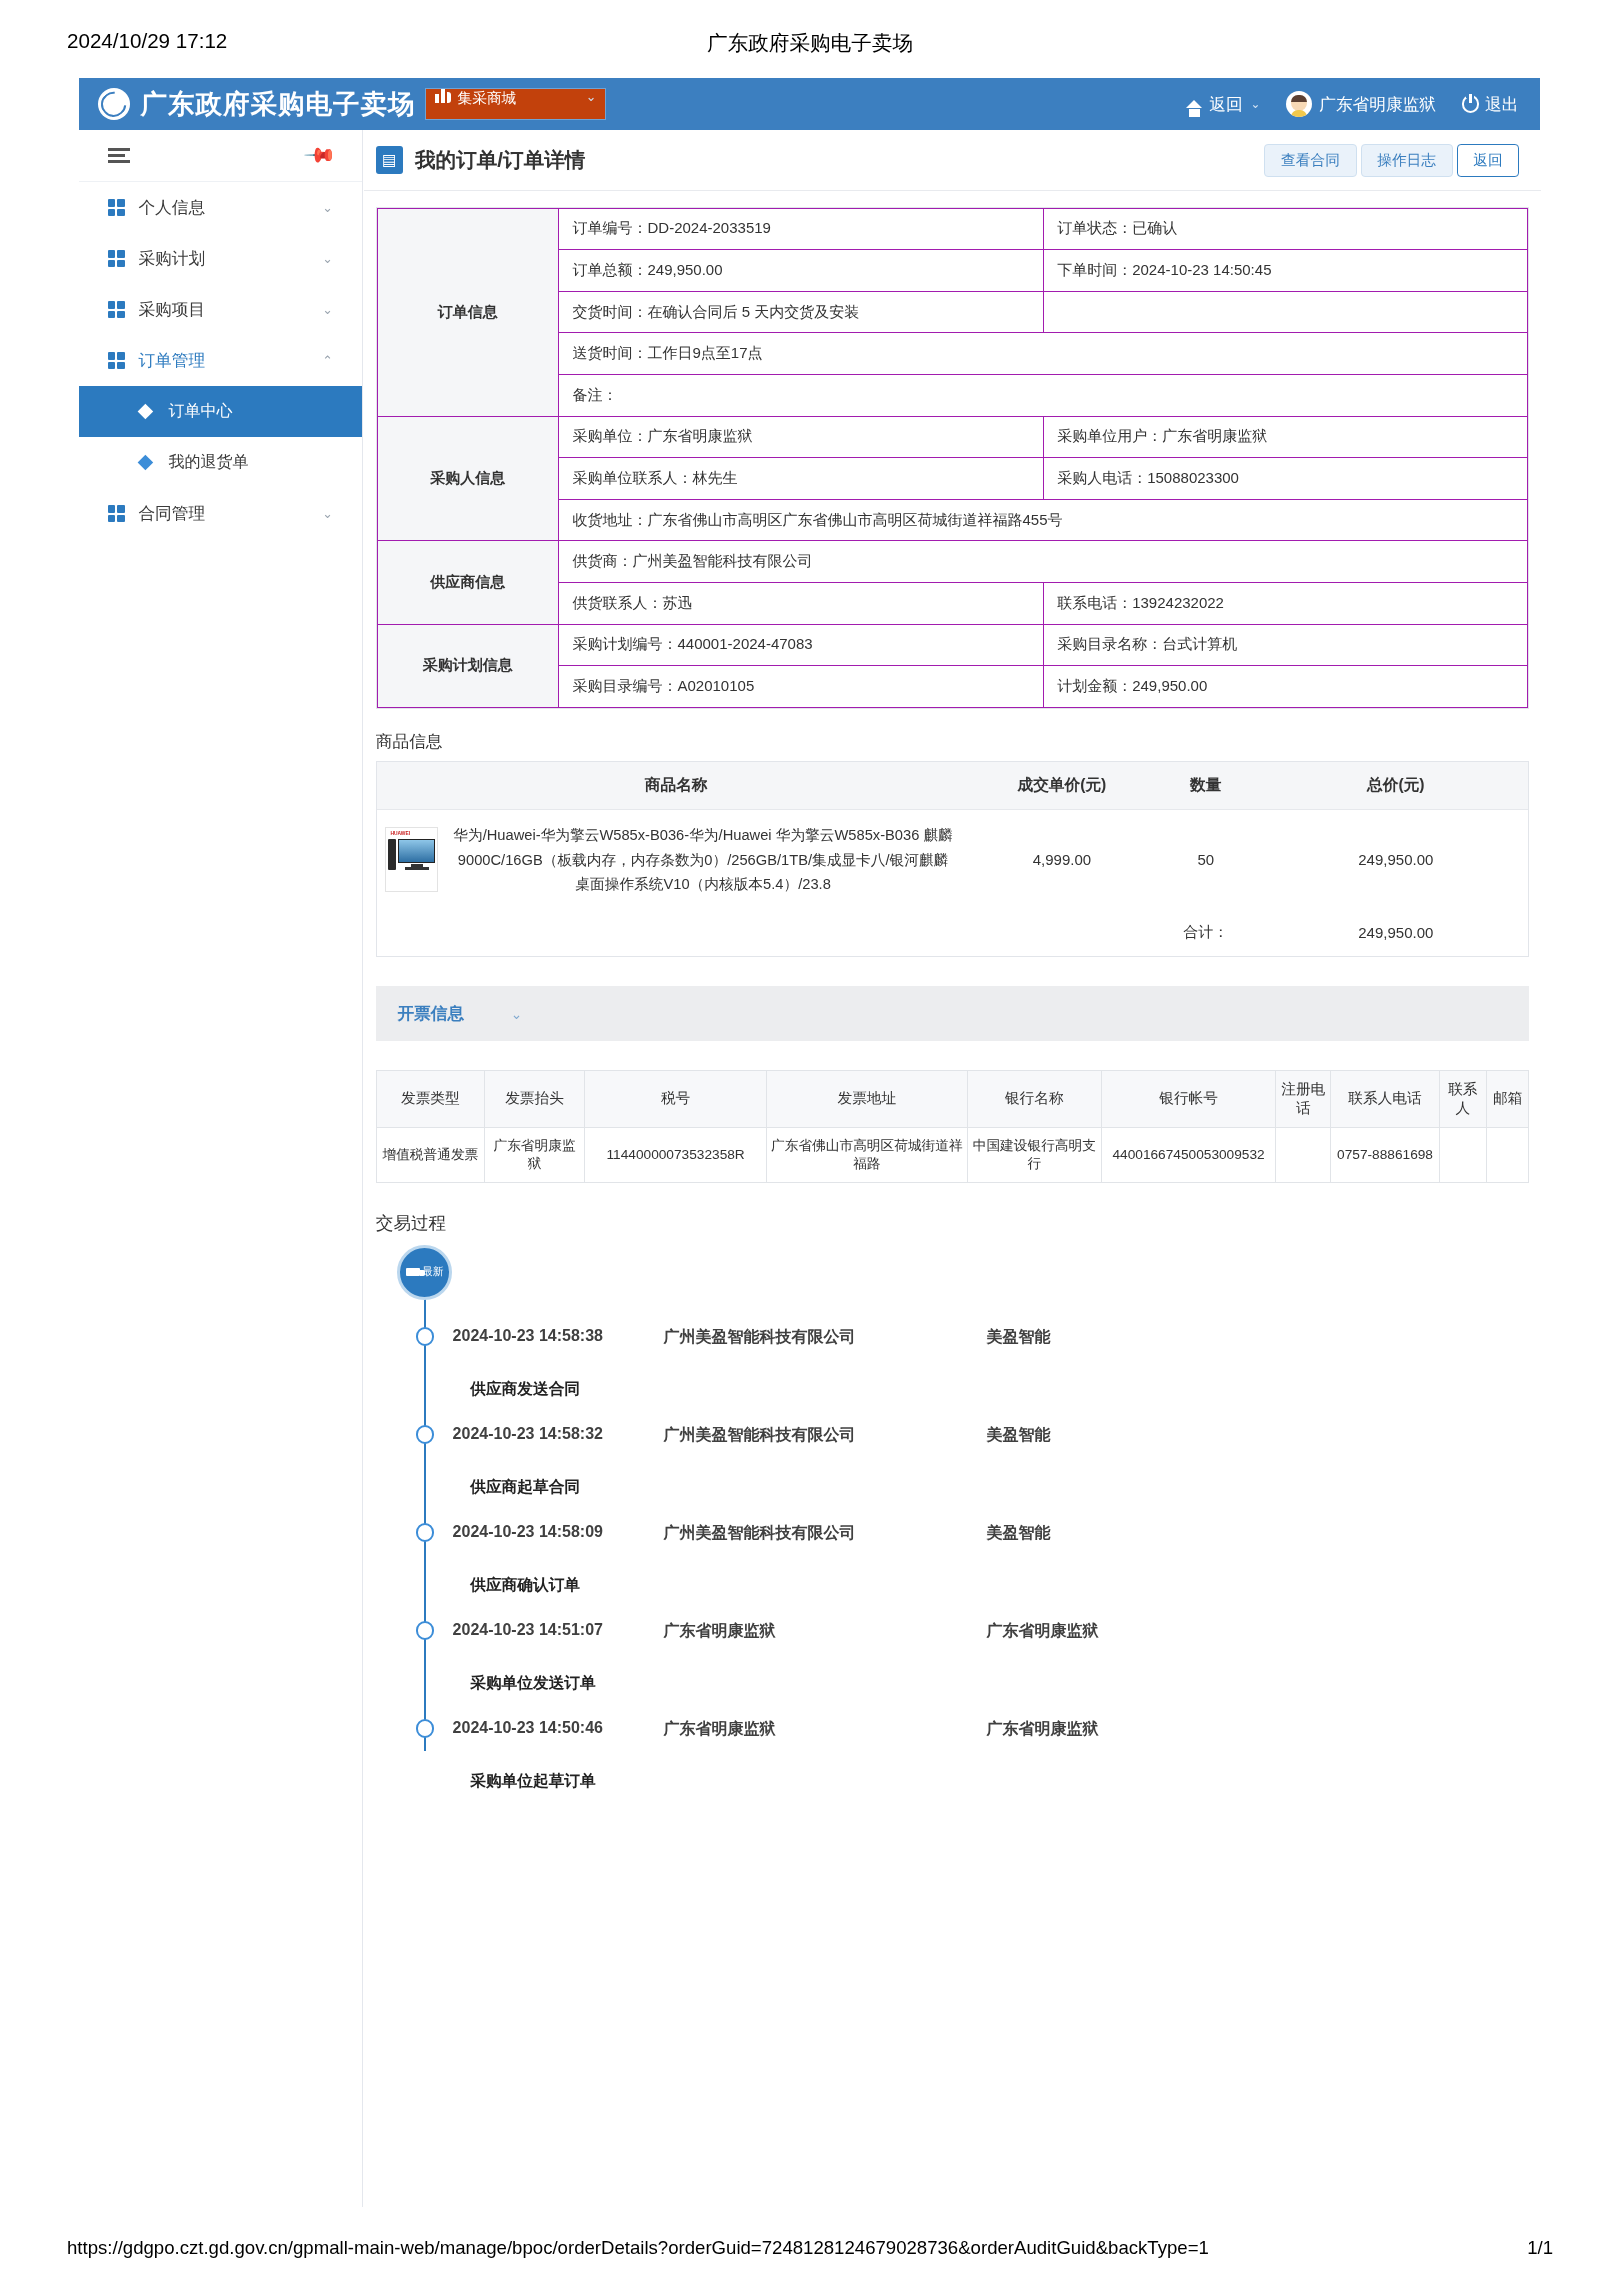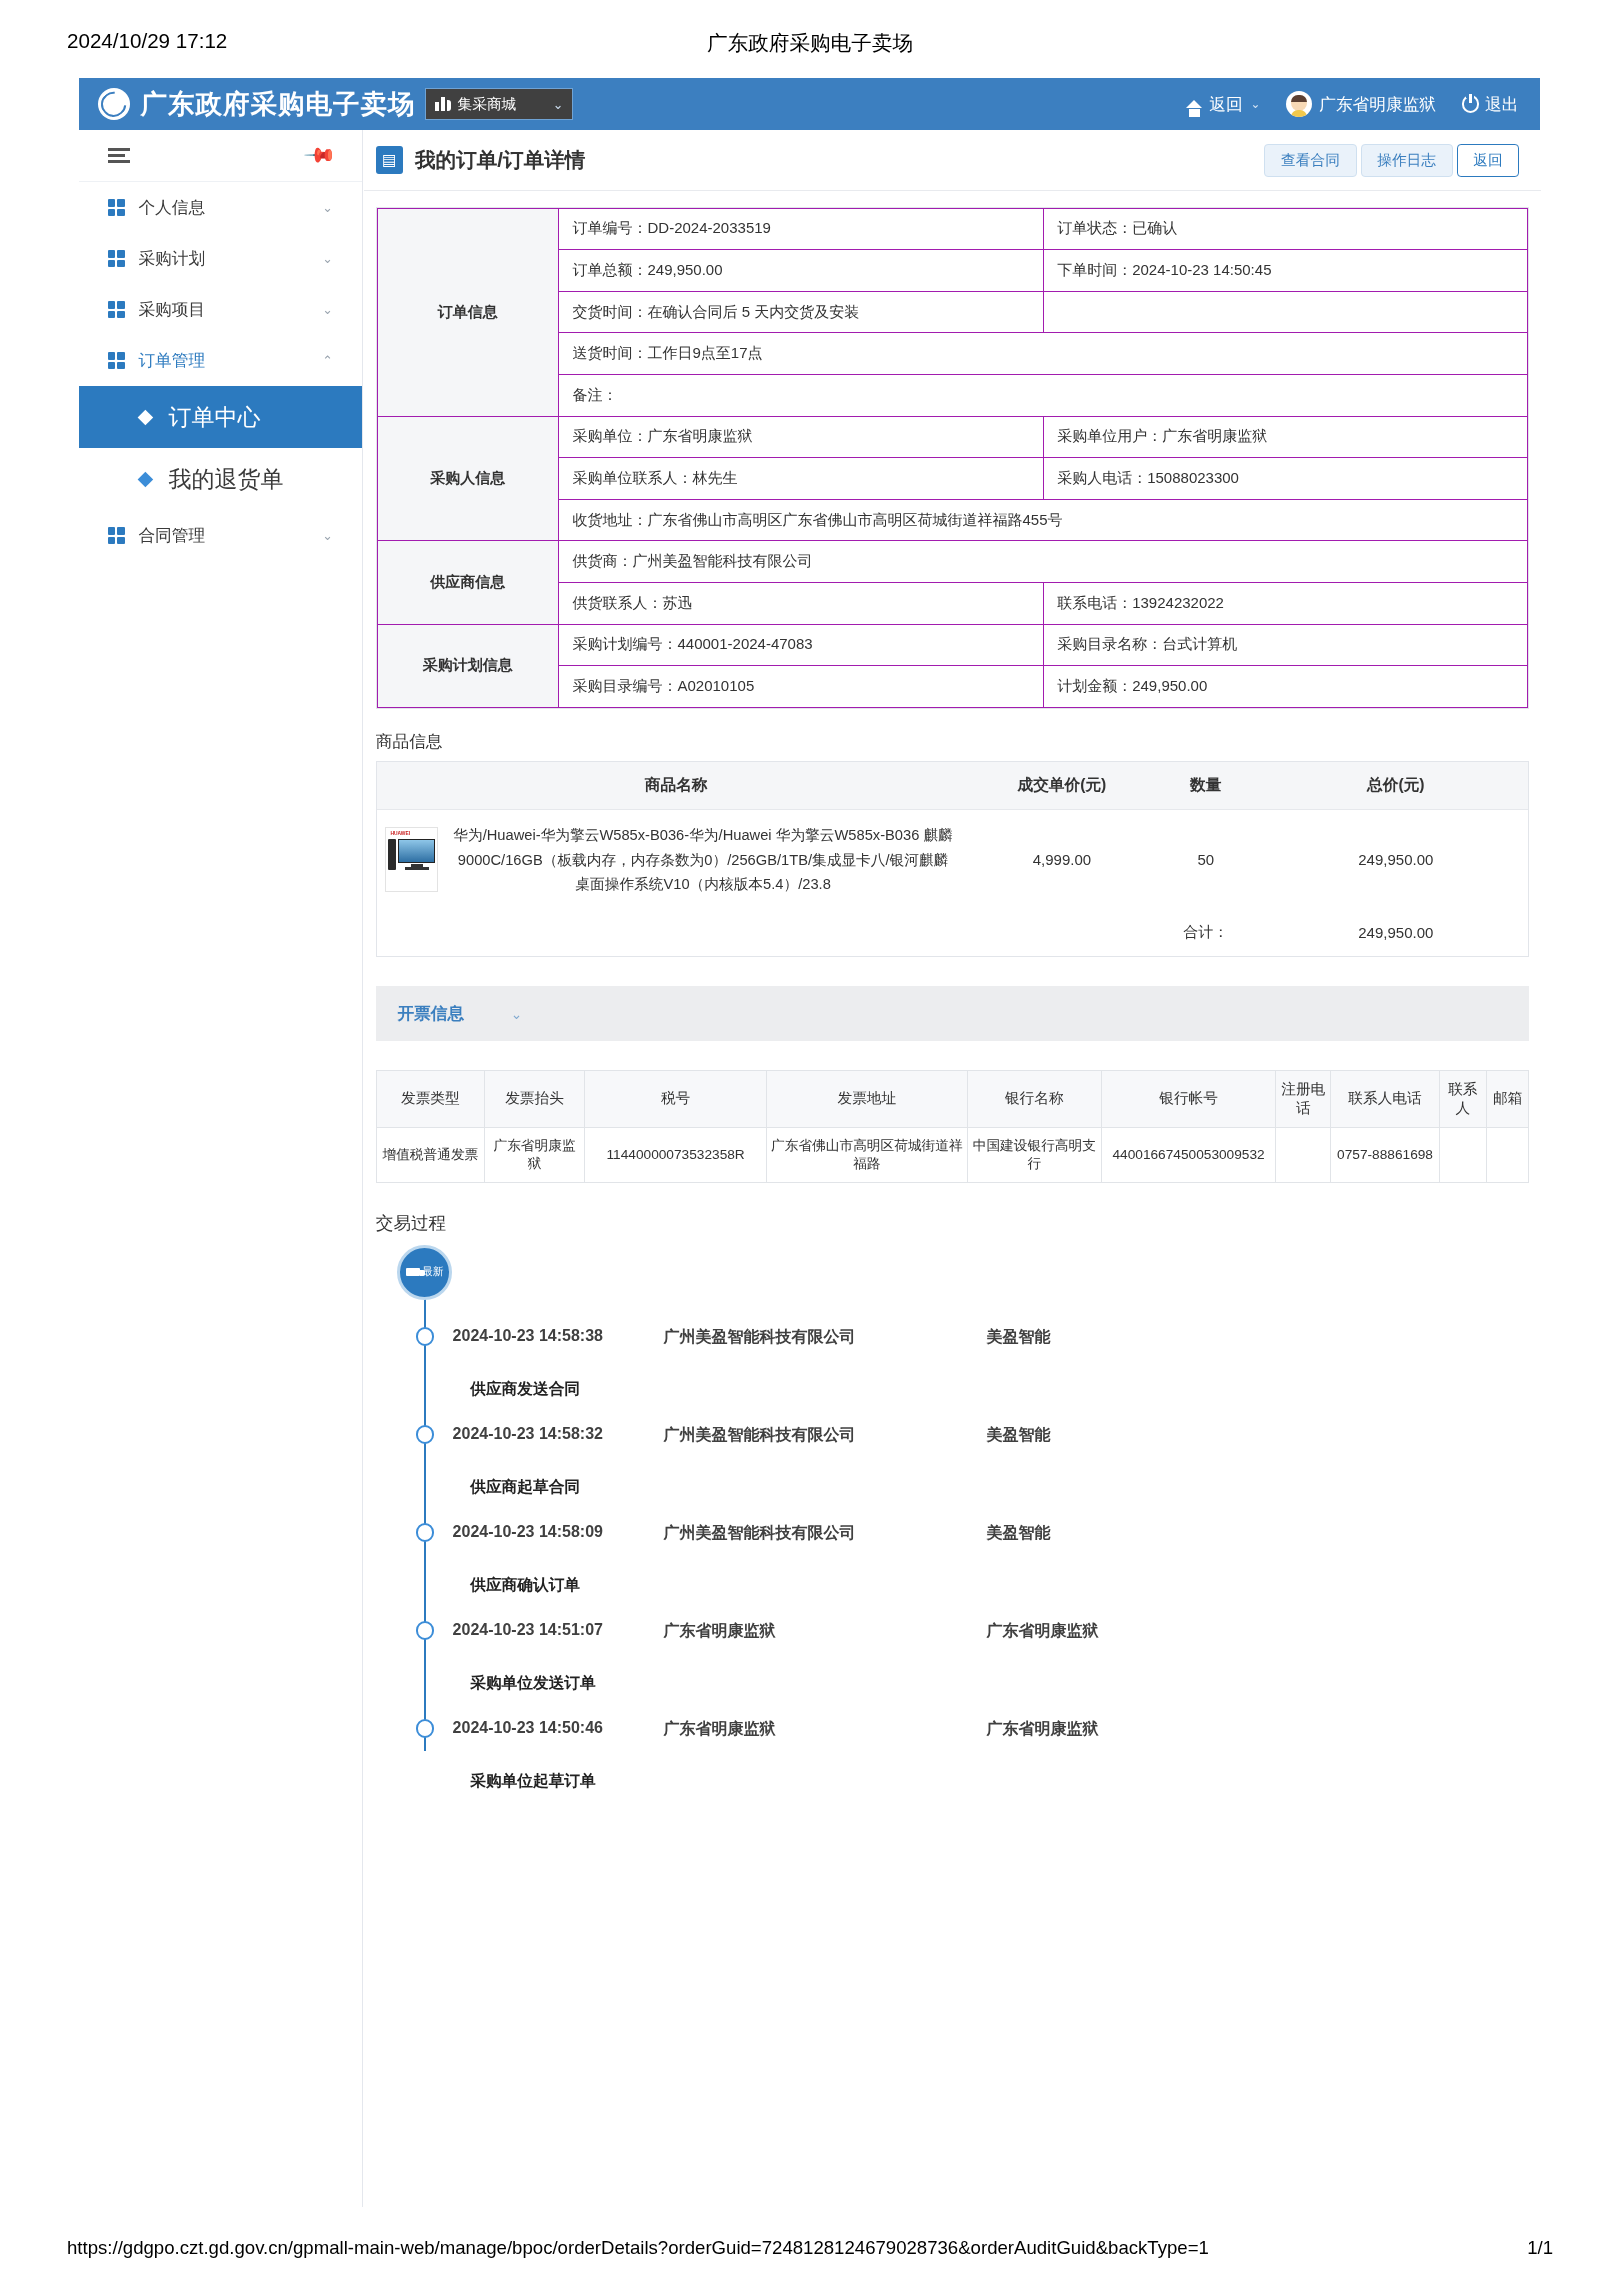--- a/index.html
+++ b/index.html
@@ -45,23 +45,23 @@
     width:24.5px;height:24.5px;border-radius:50%;
     border:2.9px solid #3C7FC0; border-right-color:transparent;
     transform:rotate(-40deg);
   }
   .brand-name {
     color:#fff; font-size:26.5px; font-weight:bold; margin-left:10.8px;
     letter-spacing:1px;
     font-family:"DejaVu Sans",sans-serif;
   }
   .mall-select {
-    margin-left:9.8px; width:148px; height:32px;
-    background:#404040; border:1px solid #6FA3D5;
-    display:flex; align-items:center; padding:0 8.8px;
+    margin-left:9.8px; width:181px; height:32px;
+    background:#c2410c; border:1px solid #6FA3D5;
+    display:flex; align-items:flex-start; padding:0 8.8px;
     color:#ffffff; font-size:14.7px;
   }
   .mall-select .bars{
     display:inline-flex;align-items:flex-end;height:13.7px;margin-right:4.9px;
   }
   .mall-select .bars i{display:block;width:3.9px;background:#fff;margin-right:2px;}
   .mall-select .bars i:nth-child(1){height:8.8px;}
   .mall-select .bars i:nth-child(2){height:13.7px;}
   .mall-select .bars i:nth-child(3){height:10.8px;border-radius:0 2.9px 2.9px 0;}
   .mall-select .cv{margin-left:auto;font-size:12.7px;color:#cfe0f2;}
@@ -109,22 +109,22 @@
     font-size:16.7px; color:#3a3a3a; cursor:pointer;
   }
   .sb-item .sq{
     width:16.7px;height:16.7px;margin-right:13.7px;flex:0 0 16.7px;
     display:grid;grid-template-columns:1fr 1fr;grid-template-rows:1fr 1fr;gap:2px;
   }
   .sb-item .sq span{background:#2C7ABF;border-radius:1px;display:block;}
   .sb-item .chev{margin-left:auto;color:#9aa4af;font-size:12.7px;}
   .sb-item.active-parent{color:#2C7ABF;}
   .sb-sub{
-    height:62px;display:flex;align-items:center;padding:0 25px 0 61px;
-    font-size:23px;color:#3a3a3a;cursor:pointer;
+    height:51px;display:flex;align-items:center;padding:0 25px 0 61px;
+    font-size:16px;color:#3a3a3a;cursor:pointer;
   }
   .sb-sub .dia{
     width:10.8px;height:10.8px;background:#3C8DD8;transform:rotate(45deg);
     margin-right:17.6px;flex:0 0 10.8px;
   }
   .sb-sub.selected{background:#2C7ABF;color:#ffffff;}
   .sb-sub.selected .dia{background:#ffffff;}
 
   
   .content{ position:absolute; left:364px; top:130px; width:1177px; }

